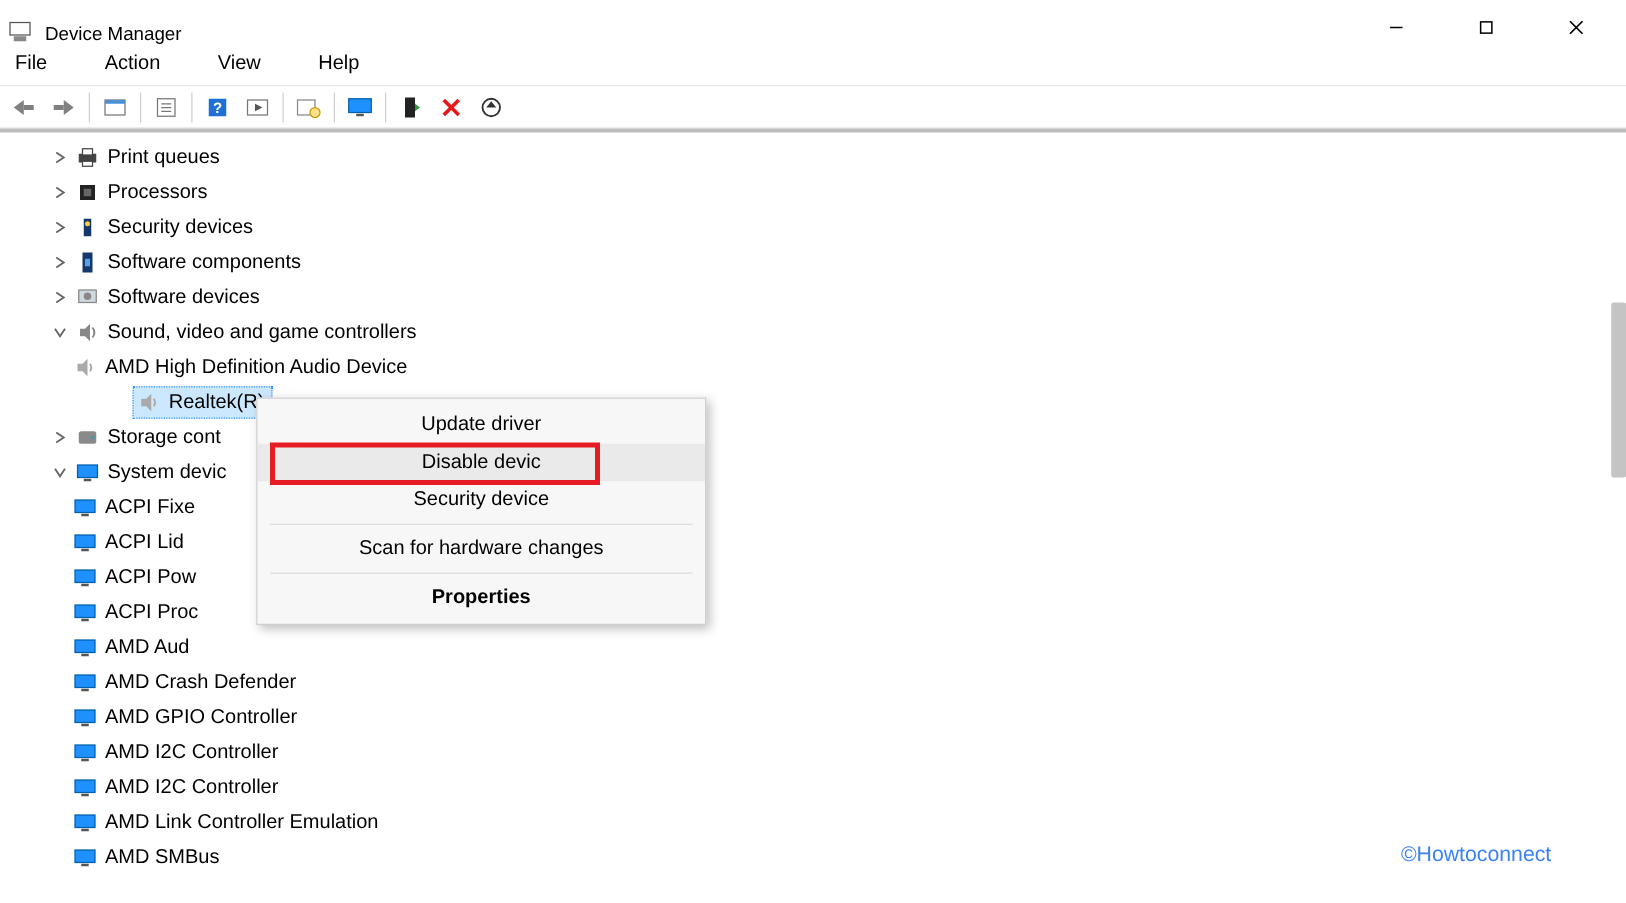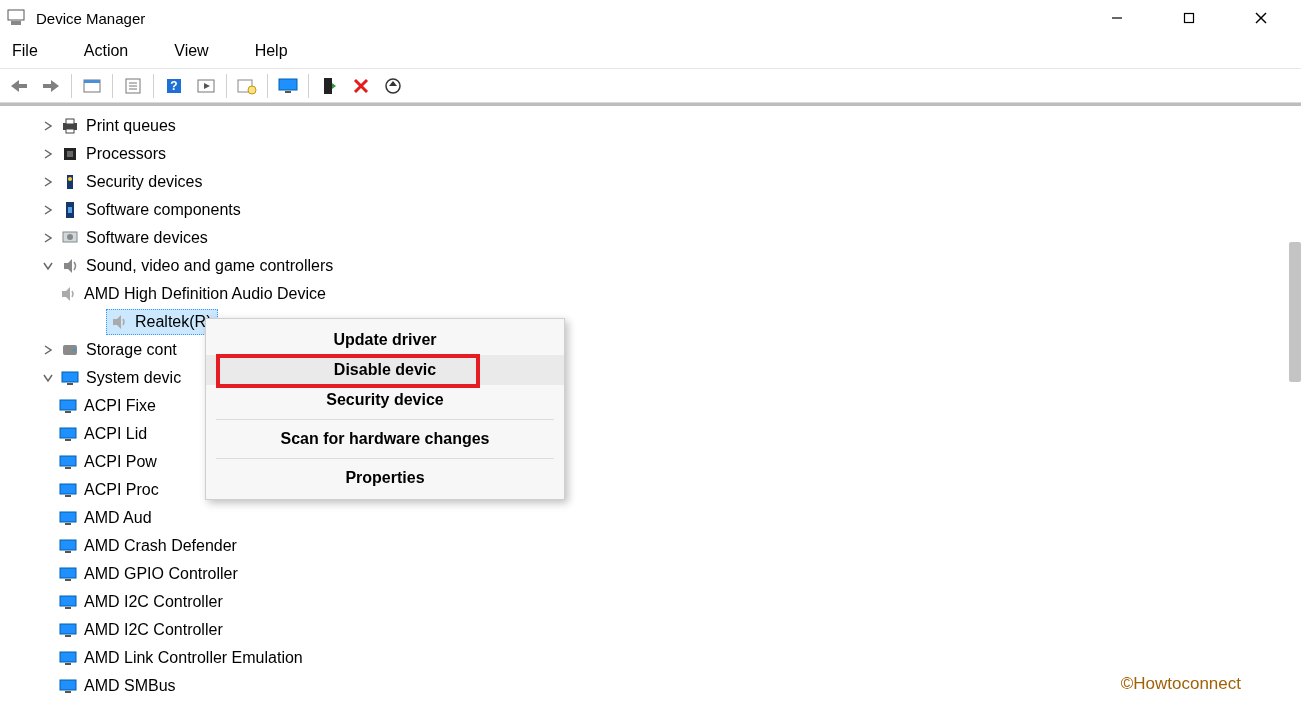--- a/index.html
+++ b/index.html
@@ -8,21 +8,21 @@
     width: 1301px; height: 722px;
     font-family: "Segoe UI", Tahoma, sans-serif;
     font-size: 15px;
     background: #ffffff;
     color: #000;
     overflow: hidden;
     position: relative;
   }
   
   .titlebar {
-    display: flex; align-items: center;
+    display: flex; align-items: flex-end;
     height: 36px;
     padding: 0 6px;
   }
   .titlebar .app-icon {
     width: 20px; height: 20px;
     margin-right: 10px;
     display: inline-flex; align-items: center; justify-content: center;
   }
   .titlebar .title { font-size: 15px; }
   .window-controls {
@@ -110,40 +110,39 @@
     background: #f7f7f7;
     border: 1px solid #cfcfcf;
     box-shadow: 3px 3px 8px rgba(0,0,0,0.25);
     padding: 6px 0;
     z-index: 50;
   }
   .ctx-item {
     padding: 6px 24px;
     font-size: 16px;
     cursor: default;
-    font-weight: bold;
   }
   .ctx-item.hover { background: #eaeaea; }
   .ctx-item.bold { font-weight: 700; }
   .ctx-sep {
     height: 1px; background: #dcdcdc;
     margin: 4px 10px;
   }
   .highlight-box {
     position: absolute;
     left: 216px; top: 248px;
     width: 264px; height: 34px;
     border: 4px solid #e51c23;
     z-index: 60;
     pointer-events: none;
   }
   .watermark {
     position: absolute;
     right: 60px; bottom: 28px;
-    color: #a16207;
+    color: #3b82f6;
     font-size: 17px;
     z-index: 5;
   }
   
   .scroll-nub {
     position: absolute;
     right: 0; top: 136px;
     width: 12px; height: 140px;
     background: #c4c4c4;
     border-radius: 2px;

